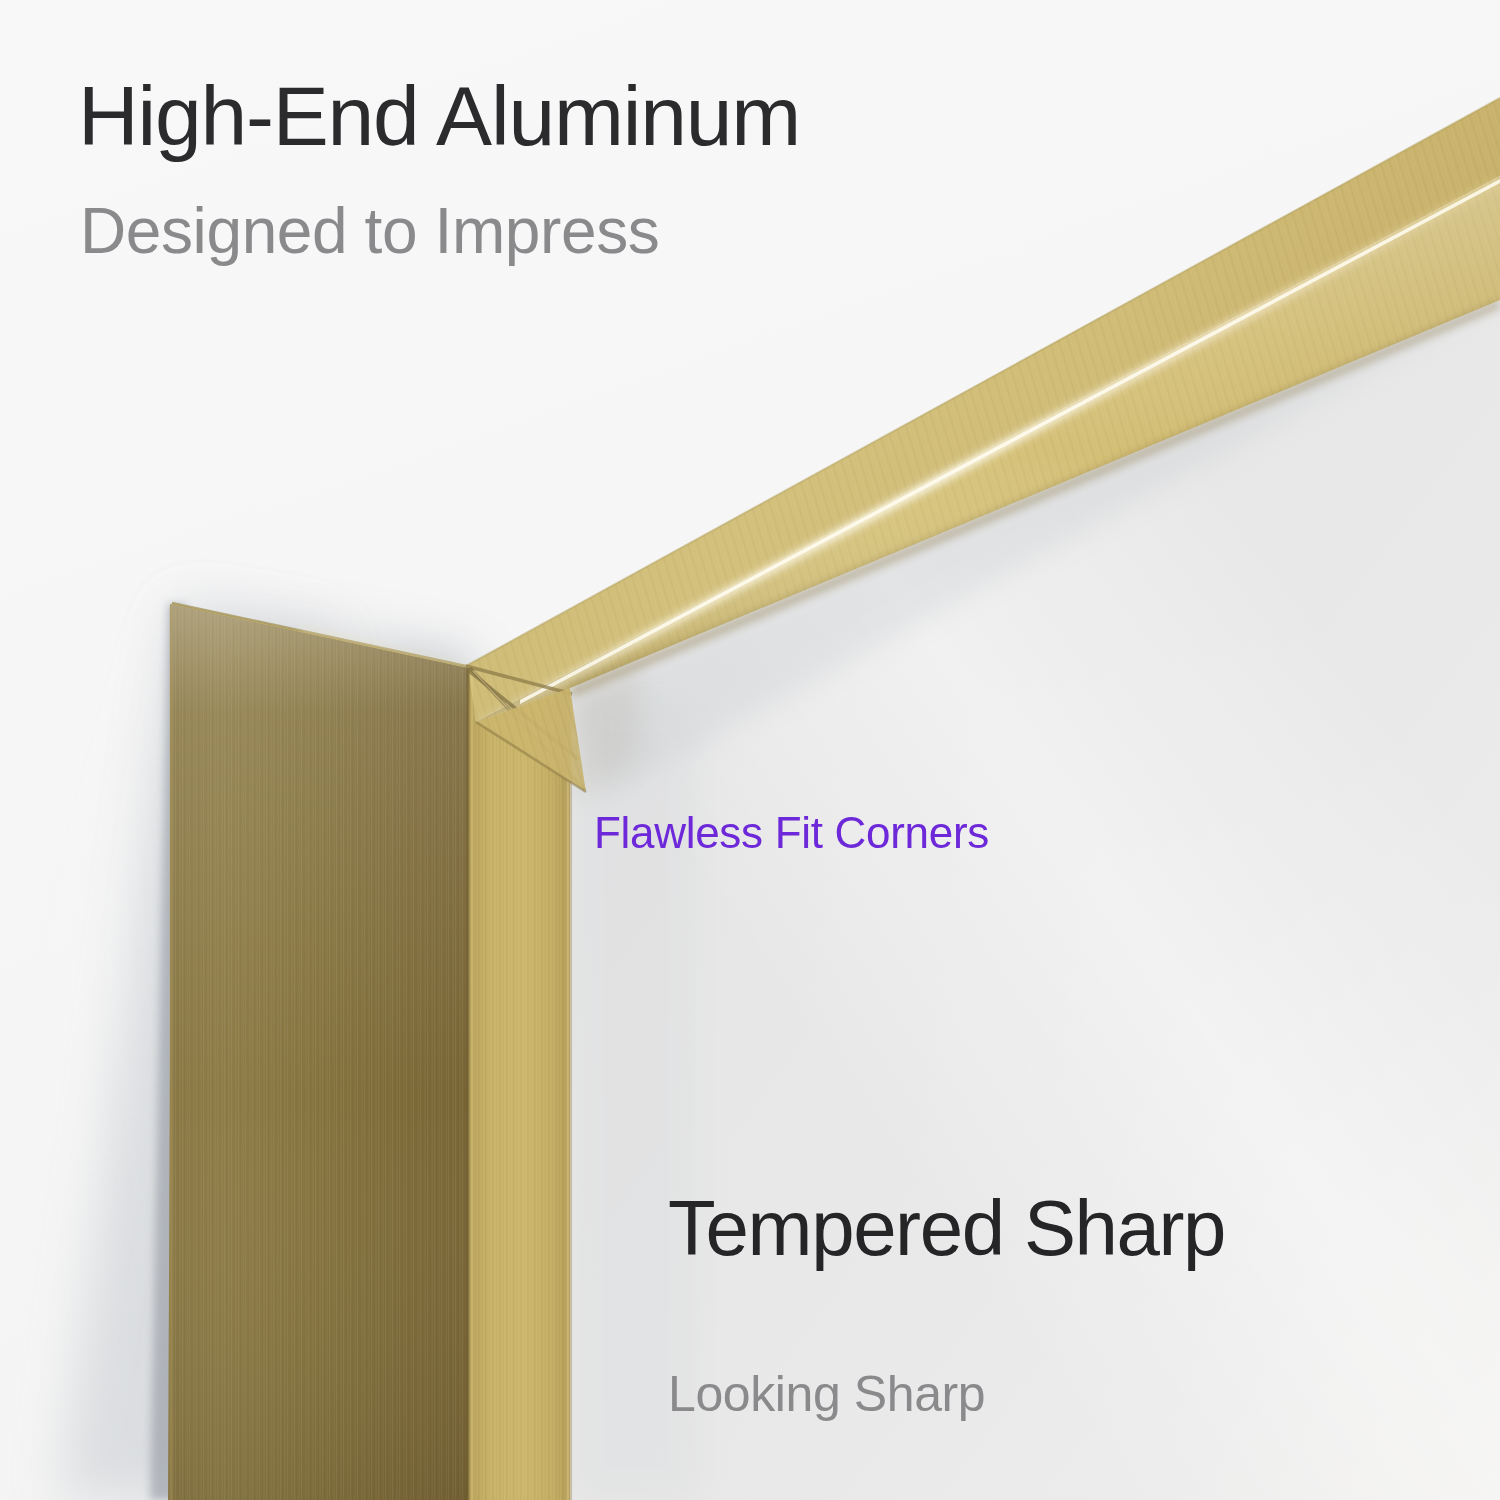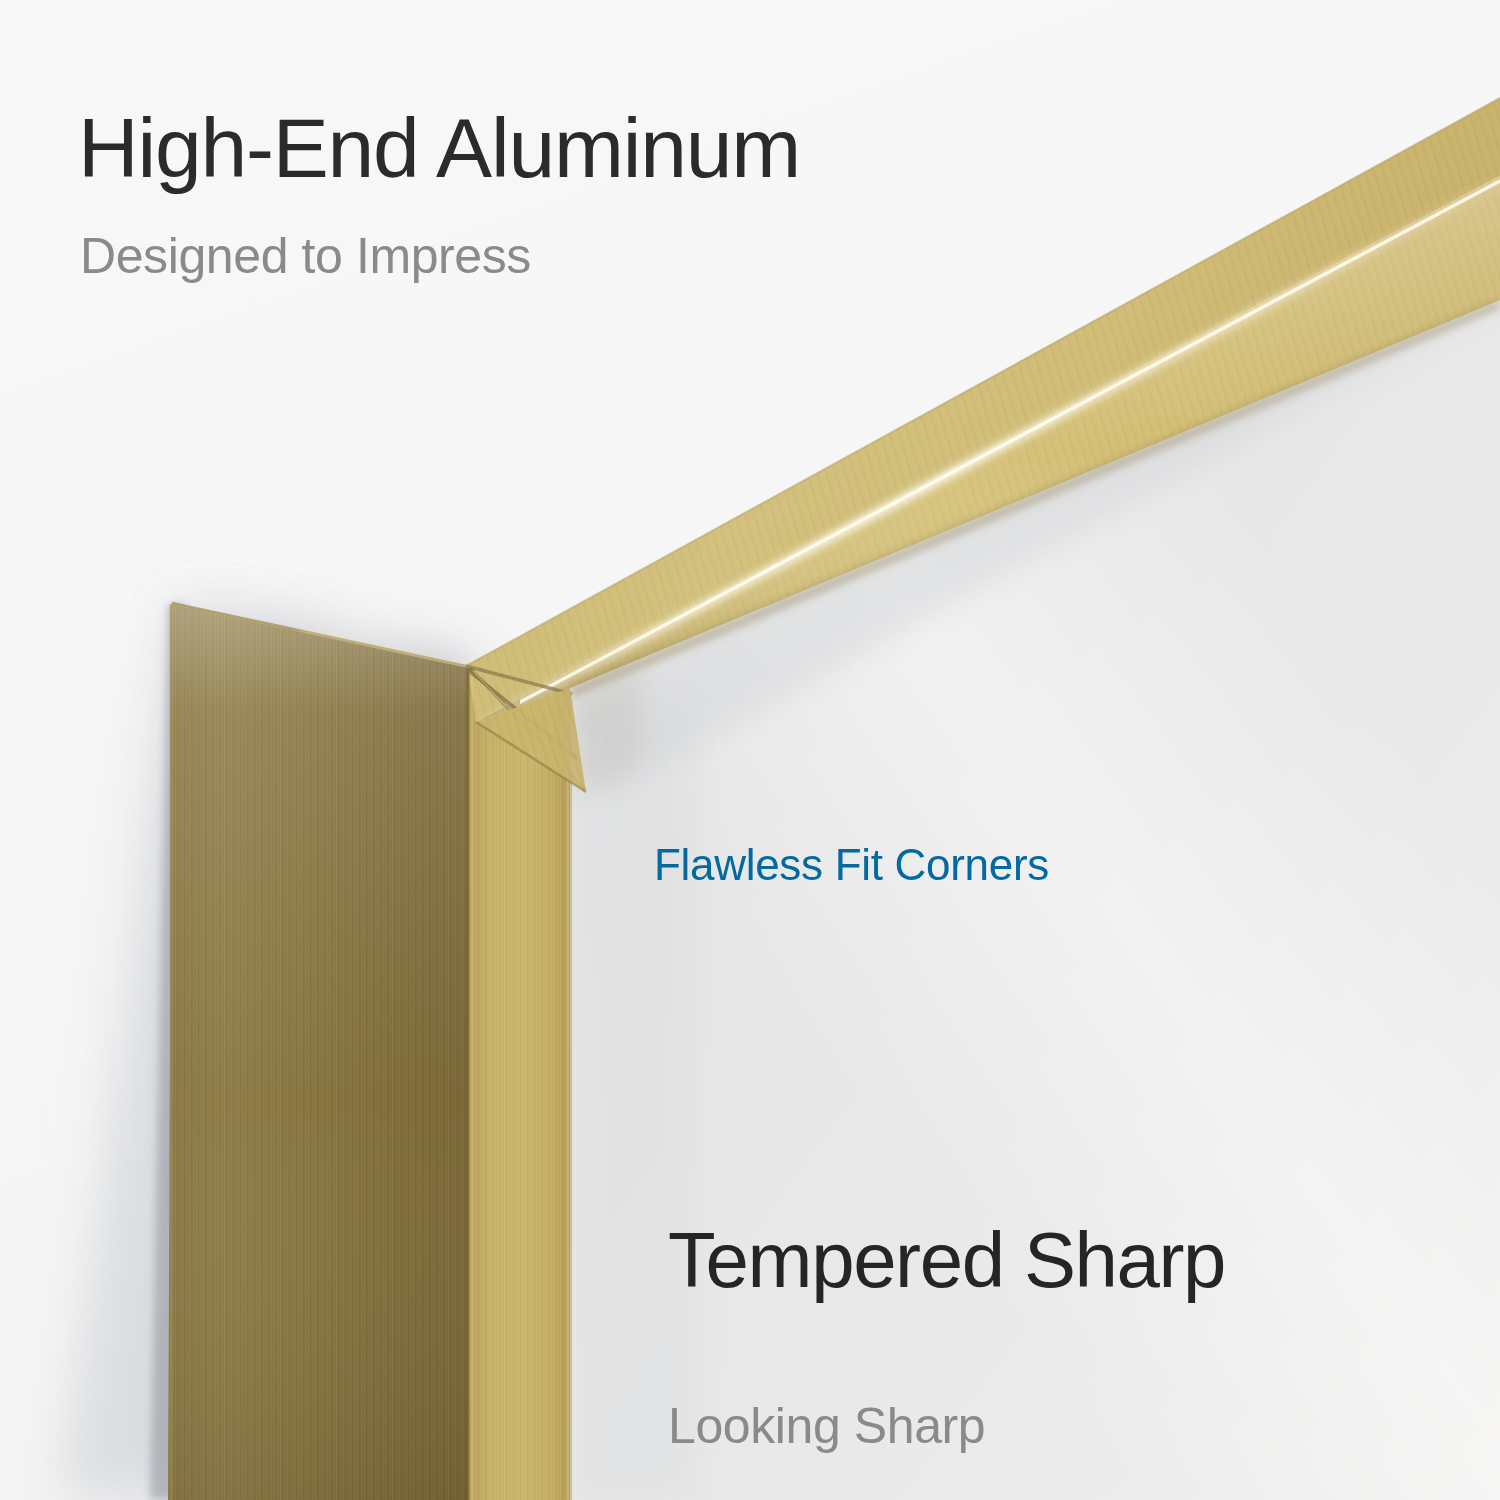--- a/index.html
+++ b/index.html
@@ -12,38 +12,38 @@
   }
   #stage{position:absolute;inset:0;width:1500px;height:1500px;}
 
   
   .bg-base{position:absolute;inset:0;background:#f7f7f7;}
 
   
   #frame-svg{position:absolute;inset:0;width:1500px;height:1500px;display:block;}
 
   
-  .txt{position:absolute;white-space:pre;margin-top:32px;}
+  .txt{position:absolute;white-space:pre;}
   #headline{
     left:78px;top:74px;
     font-size:84px;line-height:1.02;
     font-weight:400;letter-spacing:-1.2px;
     color:#2b2b2d;
   }
   #subheadline{
     left:80px;top:198px;
-    font-size:50px;line-height:1.05;
+    font-size:64px;line-height:1.05;
     font-weight:400;letter-spacing:-0.4px;
     color:#8a8a8c;
   }
   #corner-caption{
-    left:654px;top:810px;
+    left:594px;top:810px;
     font-size:44px;line-height:1.05;
     font-weight:400;letter-spacing:-0.3px;
-    color:#0369a1;
+    color:#6d28d9;
   }
   #glass-title{
     left:668px;top:1010px;
     font-size:78px;line-height:1.12;
     font-weight:400;letter-spacing:-1.4px;
     color:#252527;
   }
   #glass-title .l2{display:block;}
   #glass-sub{
     left:668px;top:1252px;

